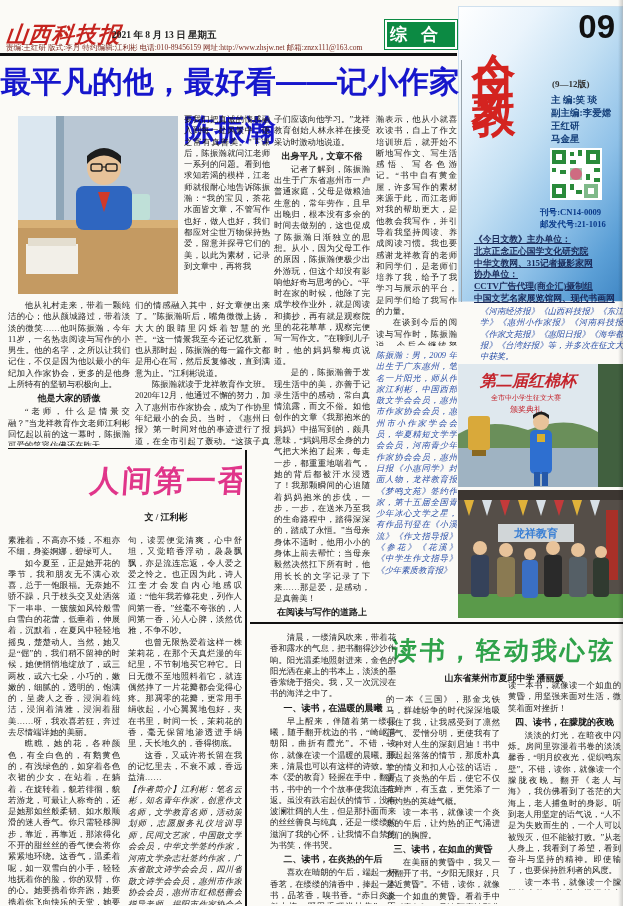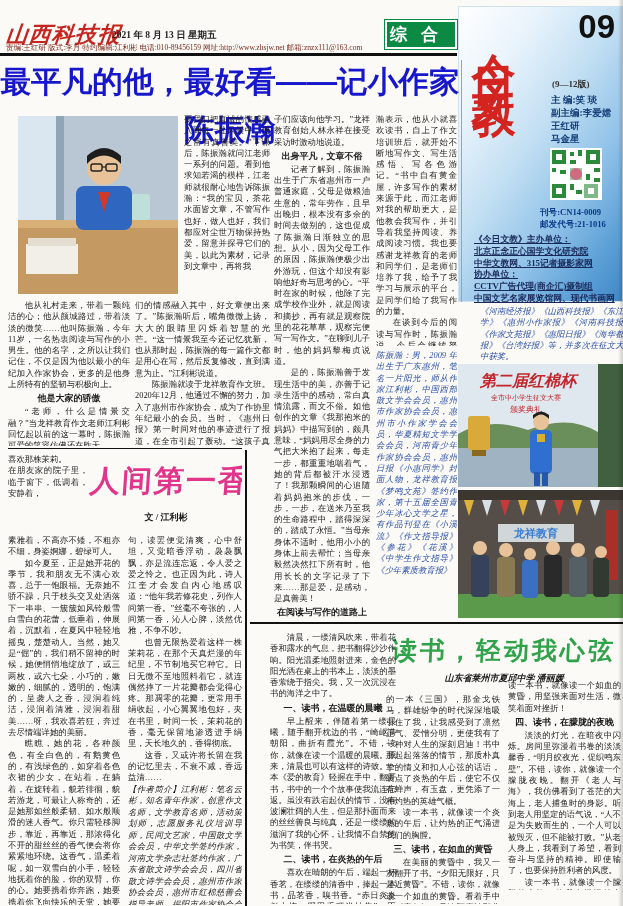--- a/index.html
+++ b/index.html
@@ -215,44 +215,40 @@
           <rect x="86" y="65" width="18" height="42" rx="4" fill="#2a2a2a"></rect>
         <circle cx="120" cy="60" r="7" fill="#e8c39a"></circle>
           <rect x="111" y="67" width="18" height="40" rx="4" fill="#555f66"></rect>
         <circle cx="143" cy="62" r="6" fill="#e8c39a"></circle>
           <rect x="135" y="68" width="16" height="39" rx="4" fill="#303a30"></rect>
       </g>
     </svg>
   </div>
 
   <div class="abs jas" style="left:8px;top:448px;width:234px;height:458px;">
-    <div class="abs col" style="left:0;top:5px;width:80px;height:80px;">
-      <div class="body-p ni" style="white-space:pre-line;">喜欢那株茉莉。
-在朋友家的院子里，临于窗下，低调着，安静着，</div>
-    </div>
     <div class="abs jas-title" style="left:82px;top:12px;">人间第一香</div>
     <div class="abs jas-byline" style="left:82px;top:62px;width:152px;">文 / 江利彬</div>
     <div class="abs col" style="left:0;top:86px;width:112px;height:370px;">
         <div class="body-p ni">素雅着，不高亦不矮，不粗亦不细，身姿婀娜，碧绿可人。</div>
         <div class="body-p">如今夏至，正是她开花的季节，我和朋友无不满心欢喜，总于一饱眼福。无奈她不骄不躁，只于枝头交叉处洒落下一串串、一簇簇如风铃般雪白雪白的花蕾，低垂着，伸展着，沉默着，在夏风中轻轻地摇曳，楚楚动人。当然，她又是“倔”的，我们稍不留神的时候，她便悄悄地绽放了，或三两枚，或六七朵，小巧的，嫩嫩的，细腻的，透明的，饱满的，呈袭人之香，浸润着纯洁，浸润着清雅，浸润着甜美……呀，我欢喜若狂，奔过去尽情端详她的美丽。</div>
         <div class="body-p">瞧瞧，她的花，各种颜色，有全白色的，有鹅黄色的，有浅绿色的，如穿着各色衣裙的少女，在站着，在躺着，在旋转着，貌若徘徊，貌若游龙，可最让人称奇的，还是她那如丝般柔韧、如水般顺滑的迷人香气。你只需轻移脚步，靠近，再靠近，那浓得化不开的甜丝丝的香气便会将你紧紧地环绕。这香气，温柔着呢，如一双雪白的小手，轻轻地抚着你的脸，你的双臂，你的心。她要携着你奔跑，她要携着你飞向快乐的天堂，她要携着你看遍世间的美丽。</div>
       </div>
     <div class="abs col" style="left:120px;top:86px;width:114px;height:370px;">
         <div class="body-p ni">句，读罢便觉清爽，心中舒坦，又觉暗香浮动，袅袅飘飘，亦是流连忘返，令人爱之爱之怜之。也正因为此，诗人江奎才会发自内心地感叹道：“他年我若修花史，列作人间第一香。”丝毫不夸张的，人间第一香，沁人心脾，淡然优雅，不争不吵。</div>
         <div class="body-p">也曾无限热爱着这样一株茉莉花，在那个天真烂漫的年纪里，不节制地买它种它。日日无微不至地照料着它，就连偶然摔了一片花瓣都会觉得心疼。那凋零的花瓣，更常用手绢收起，小心翼翼地包好，夹在书里，时间一长，茉莉花的香，毫无保留地渗透进手绢里，天长地久的，香得彻底。</div>
         <div class="body-p">这香，又或许将长留在我的记忆里去，不衰不减，香远益清……</div>
         <div class="bio-p">【作者简介】江利彬：笔名云彬，知名青年作家，创意作文名师，文学教育名师，活动策划师，志愿服务礼仪培训导师，民间文艺家，中国散文学会会员，中华文学签约作家，河南文学杂志社签约作家，广东省散文诗学会会员，四川省散文诗学会会员，惠州市作家协会会员，惠州市红棉慈善会指导老师，揭阳市作家协会会员，博罗县作家协会会员，《文学风情》杂志编委，《小学生作文辅导》封面人物，《河南科技报》封面人物，梦鸣文苑执行主编，龙祥教育作文主管，在《山西工人报》《羊城晚报》《金陵晚报》《现代快报》《民间故事报》《作家天地》《唐山文学》《青年文学家》《参花》《西藏风》《山东教育》等全国知名报刊发表散文随笔200余篇，并多次在征文比赛中获奖，已出版有个人散文集《背影》。</div>
       </div>
   </div>
 
   <div class="abs vrule" style="left:245px;top:450px;width:1.5px;height:456px;"></div>
 
   <div class="abs read" style="left:250px;top:622px;width:373px;height:284px;">
     <div class="abs read-title" style="left:136px;top:10px;width:236px;">读书，轻动我心弦</div>
-    <div class="abs read-byline" style="left:136px;top:48px;width:236px;font-style:italic;">山东省莱州市夏邱中学  潘丽媛</div>
+    <div class="abs read-byline" style="left:136px;top:48px;width:236px;">山东省莱州市夏邱中学  潘丽媛</div>
     <div class="abs col" style="left:20px;top:8px;width:126px;height:272px;">
         <div class="body-p">清晨，一缕清风吹来，带着花香和露水的气息，把书翻得沙沙作响。阳光温柔地照射进来，金色的阳光洒在桌上的书本上，淡淡的墨香萦绕于指尖。我，又一次沉浸在书的海洋之中了。</div>
         <div class="sub-h">一、读书，在温暖的晨曦</div>
         <div class="body-p">早上醒来，伴随着第一缕晨曦，随手翻开枕边的书，“崎岖满朝阳，曲折有霞光”。不错，读你，就像在读一个温暖的晨曦。原来，清晨也可以有这样的诗致。一本《爱的教育》轻握在手中，翻开书，书中的一个个故事使我流连忘返。虽没有跌宕起伏的情节，没有波澜壮阔的人生，但是那扑面而来的丝丝善良与纯真，还是一缕缕的滋润了我的心怀，让我情不自禁的为书笑，伴书哭。</div>
         <div class="sub-h">二、读书，在炎热的午后</div>
         <div class="body-p">喜欢在晴朗的午后，端起一杯香茗，在缕缕的清香中，捧起一本书，品茗香，嗅书香。“赤日炎炎似火烧，野田禾稻半枯焦”。不错，读你，就像读一个炎热的午后。翻开桌上</div>
       </div>
     <div class="abs col" style="left:136px;top:70px;width:114px;height:210px;">
         <div class="body-p ni">的一本《三国》，那金戈铁马，群雄纷争的时代深深地吸引住了我，让我感受到了凛然正气、爱憎分明，更使我有了一种对人生的深刻启迪！书中那起起落落的情节，那质朴真挚的情义和扣人心弦的话语，装点了炎热的午后，使它不仅有蝉声，有玉盘，更凭添了一种灼热的英雄气概。</div>
         <div class="body-p">读一本书，就像读一个炎热的午后，让灼热的正气涌进我们的胸膛。</div>

